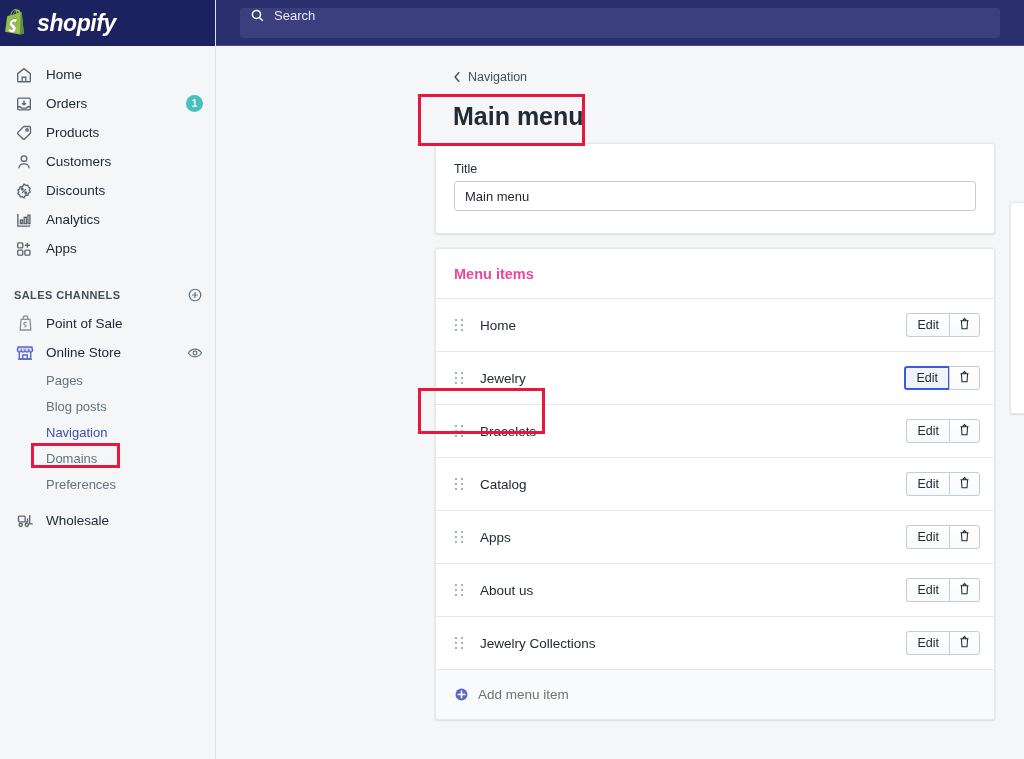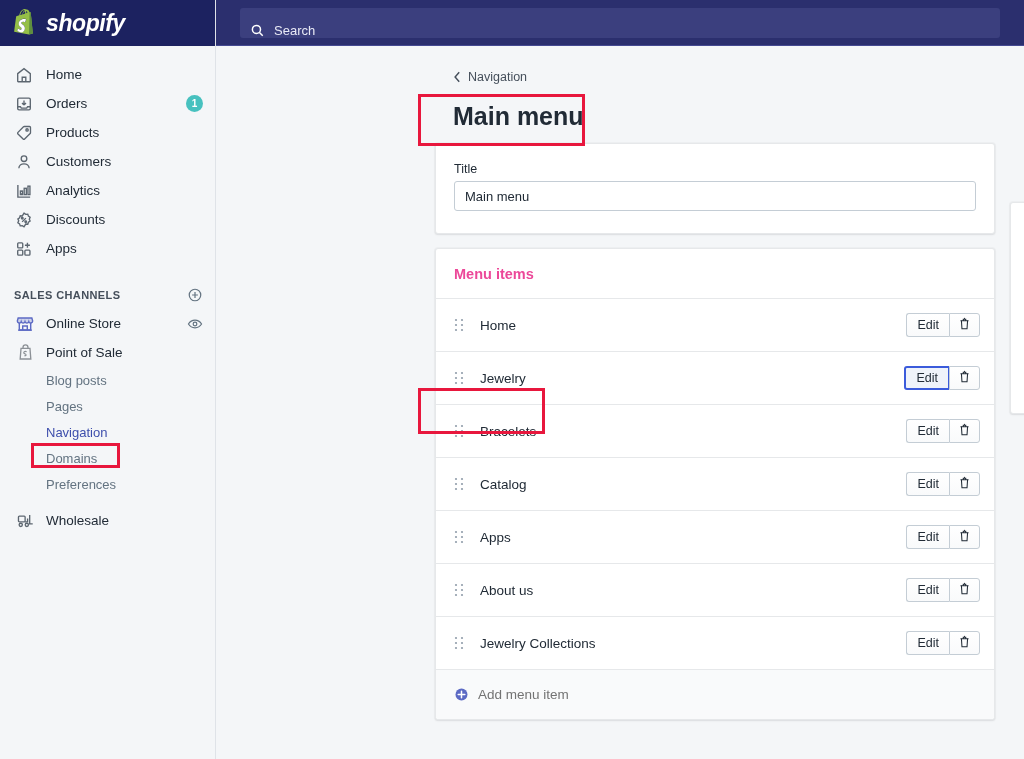--- a/index.html
+++ b/index.html
@@ -28,21 +28,21 @@
     border-right: 1px solid #dfe3e8;
     flex: 0 0 216px;
     position: relative;
   }
 
   .brand-bar {
     height: 46px;
     background: #1c2260;
     display: flex;
     align-items: center;
-    padding-left: 14px;
+    padding-left: 5px;
   }
   .brand-logo-bag {
     width: 25px;
     height: 28px;
     position: relative;
     flex: 0 0 25px;
   }
   .brand-logo-bag svg { display: block; }
   .brand-word {
     color: #ffffff;
@@ -168,21 +168,21 @@
     display: flex;
     align-items: center;
     padding: 0 24px;
   }
   .searchbox {
     height: 30px;
     flex: 1 1 auto;
     background: #3b3f7e;
     border-radius: 3px;
     display: flex;
-    align-items: flex-end;
+    align-items: flex-start;
     padding: 0 10px;
     cursor: text;
   }
   .searchbox .s-ico {
     color: #ffffff;
     display: flex;
     align-items: center;
     margin-right: 9px;
   }
   .searchbox .s-ph {
@@ -433,39 +433,39 @@
             <circle cx="10" cy="6.3" r="3.1"></circle>
             <path d="M4.3 17c0-3.1 2.6-5 5.7-5s5.7 1.9 5.7 5"></path>
           </svg>
         </span>
         <span class="nav-label">Customers</span>
       </div>
 
       <div class="nav-row">
         <span class="ico">
           <svg width="18" height="18" viewBox="0 0 20 20" fill="none" stroke="#5c6670" stroke-width="1.5">
+            <path d="M10 2.4l1.9 1.3 2.3-.2.7 2.2 1.9 1.3-.9 2.1.9 2.1-1.9 1.3-.7 2.2-2.3-.2L10 17.6l-1.9-1.3-2.3.2-.7-2.2-1.9-1.3.9-2.1-.9-2.1 1.9-1.3.7-2.2 2.3.2L10 2.4z"></path>
+            <path d="M7.9 12.1l4.2-4.2"></path>
+            <circle cx="8.1" cy="8.1" r=".9"></circle>
+            <circle cx="11.9" cy="11.9" r=".9"></circle>
+          </svg>
+        </span>
+        <span class="nav-label">Discounts</span>
+      </div>
+
+      <div class="nav-row">
+        <span class="ico">
+          <svg width="18" height="18" viewBox="0 0 20 20" fill="none" stroke="#5c6670" stroke-width="1.5">
             <path d="M3.2 3.2v13.6h13.6"></path>
             <rect x="6" y="10" width="2.4" height="4"></rect>
             <rect x="10.2" y="7" width="2.4" height="7"></rect>
             <rect x="14.4" y="4.6" width="2.2" height="9.4"></rect>
           </svg>
         </span>
         <span class="nav-label">Analytics</span>
-      </div>
-
-      <div class="nav-row">
-        <span class="ico">
-          <svg width="18" height="18" viewBox="0 0 20 20" fill="none" stroke="#5c6670" stroke-width="1.5">
-            <path d="M10 2.4l1.9 1.3 2.3-.2.7 2.2 1.9 1.3-.9 2.1.9 2.1-1.9 1.3-.7 2.2-2.3-.2L10 17.6l-1.9-1.3-2.3.2-.7-2.2-1.9-1.3.9-2.1-.9-2.1 1.9-1.3.7-2.2 2.3.2L10 2.4z"></path>
-            <path d="M7.9 12.1l4.2-4.2"></path>
-            <circle cx="8.1" cy="8.1" r=".9"></circle>
-            <circle cx="11.9" cy="11.9" r=".9"></circle>
-          </svg>
-        </span>
-        <span class="nav-label">Discounts</span>
       </div>
 
       <div class="nav-row">
         <span class="ico">
           <svg width="18" height="18" viewBox="0 0 20 20" fill="none" stroke="#5c6670" stroke-width="1.5">
             <rect x="3" y="3.2" width="5.6" height="5.6" rx="1"></rect>
             <rect x="3" y="11.2" width="5.6" height="5.6" rx="1"></rect>
             <rect x="11" y="11.2" width="5.6" height="5.6" rx="1"></rect>
             <path d="M13.8 3v5.6M11 5.8h5.6"></path>
           </svg>
@@ -475,56 +475,56 @@
     </nav>
 
     <div class="section-head">
       <span class="title">SALES CHANNELS</span>
       <span class="plus">
         <svg width="16" height="16" viewBox="0 0 20 20" fill="none" stroke="#637381" stroke-width="1.5">
           <circle cx="10" cy="10" r="7.2"></circle>
           <path d="M10 6.4v7.2M6.4 10h7.2"></path>
         </svg>
       </span>
+    </div>
+
+    <div class="channel-row">
+      <span class="ico">
+        <svg width="19" height="19" viewBox="0 0 20 20" fill="none" stroke="#8c9196" stroke-width="1.4">
+          <path d="M5.3 5.6h9.4l.9 11.2H4.4l.9-11.2z"></path>
+          <path d="M7.4 6.4V4.6a2.6 2.6 0 0 1 5.2 0v1.8"></path>
+          <path d="M11.2 9.2a2.4 2.4 0 0 0-2.6.1c-.7.6-.5 1.5.4 1.9.9.4 1.6.6 1.6 1.3 0 .7-.9 1.1-1.8.8" stroke-width="1.2"></path>
+        </svg>
+      </span>
+      <span class="nav-label">Point of Sale</span>
     </div>
 
     <div class="channel-row">
       <span class="ico">
         <svg width="20" height="19" viewBox="0 0 20 20" fill="none" stroke="#5c6ac4" stroke-width="1.5">
           <path d="M2.8 4.2h14.4l.9 3.2a2.1 2.1 0 0 1-4.1.6 2.1 2.1 0 0 1-4 0 2.1 2.1 0 0 1-4 0 2.1 2.1 0 0 1-4.1-.6l.9-3.2z" fill="#5c6ac4" fill-opacity="0.25"></path>
           <path d="M4 9.6v7.2h12V9.6"></path>
           <path d="M7.6 16.8v-4.2h4.8v4.2"></path>
           <path d="M2.8 17h14.4"></path>
         </svg>
       </span>
       <span class="nav-label">Online Store</span>
       <span class="eye">
         <svg width="16" height="16" viewBox="0 0 20 20" fill="none" stroke="#637381" stroke-width="1.5">
           <path d="M1.8 10S4.8 5.2 10 5.2 18.2 10 18.2 10 15.2 14.8 10 14.8 1.8 10 1.8 10z"></path>
           <circle cx="10" cy="10" r="2.3"></circle>
         </svg>
       </span>
     </div>
 
-    <div class="channel-row">
-      <span class="ico">
-        <svg width="19" height="19" viewBox="0 0 20 20" fill="none" stroke="#8c9196" stroke-width="1.4">
-          <path d="M5.3 5.6h9.4l.9 11.2H4.4l.9-11.2z"></path>
-          <path d="M7.4 6.4V4.6a2.6 2.6 0 0 1 5.2 0v1.8"></path>
-          <path d="M11.2 9.2a2.4 2.4 0 0 0-2.6.1c-.7.6-.5 1.5.4 1.9.9.4 1.6.6 1.6 1.3 0 .7-.9 1.1-1.8.8" stroke-width="1.2"></path>
-        </svg>
-      </span>
-      <span class="nav-label">Point of Sale</span>
-    </div>
-
+    <div class="sub-row">
+      <span>Pages</span>
+    </div>
     <div class="sub-row">
       <span>Blog posts</span>
-    </div>
-    <div class="sub-row">
-      <span>Pages</span>
     </div>
     <div class="sub-row active">
       <span>Navigation</span>
     </div>
     <div class="sub-row">
       <span>Domains</span>
     </div>
     <div class="sub-row">
       <span>Preferences</span>
     </div>

